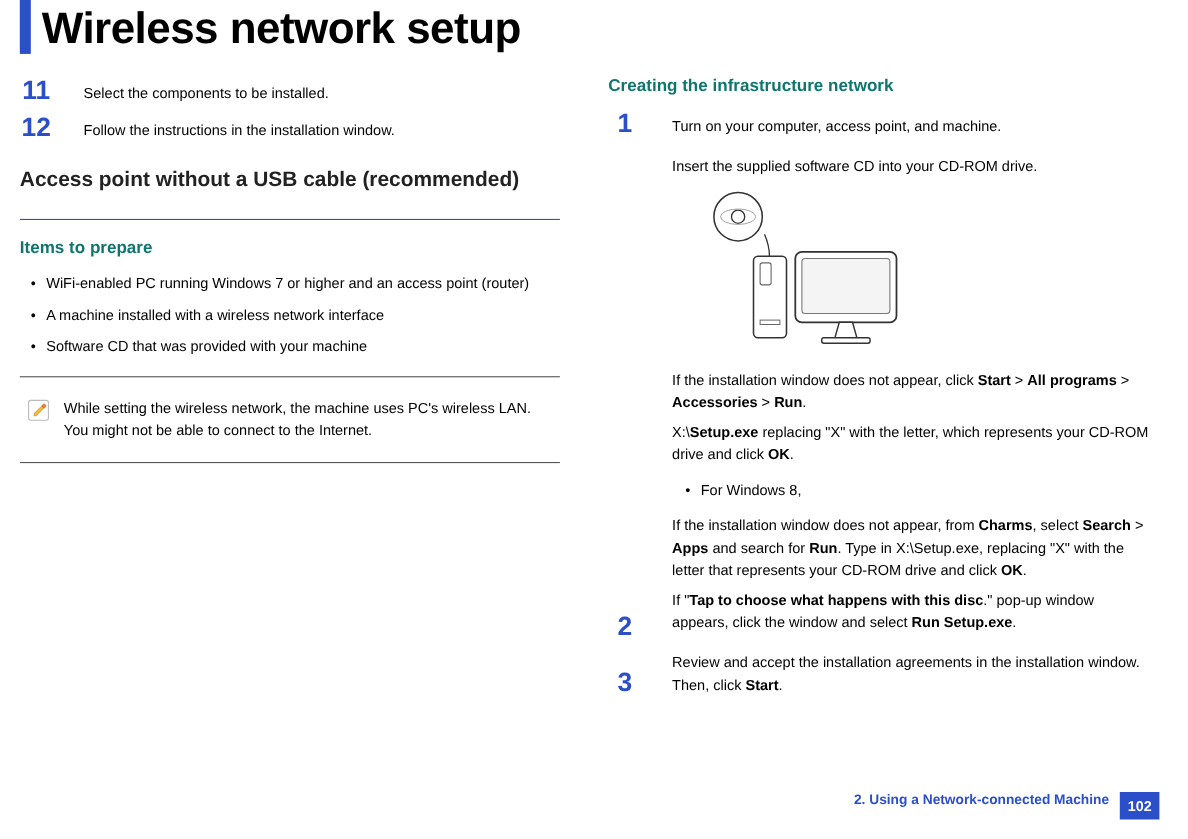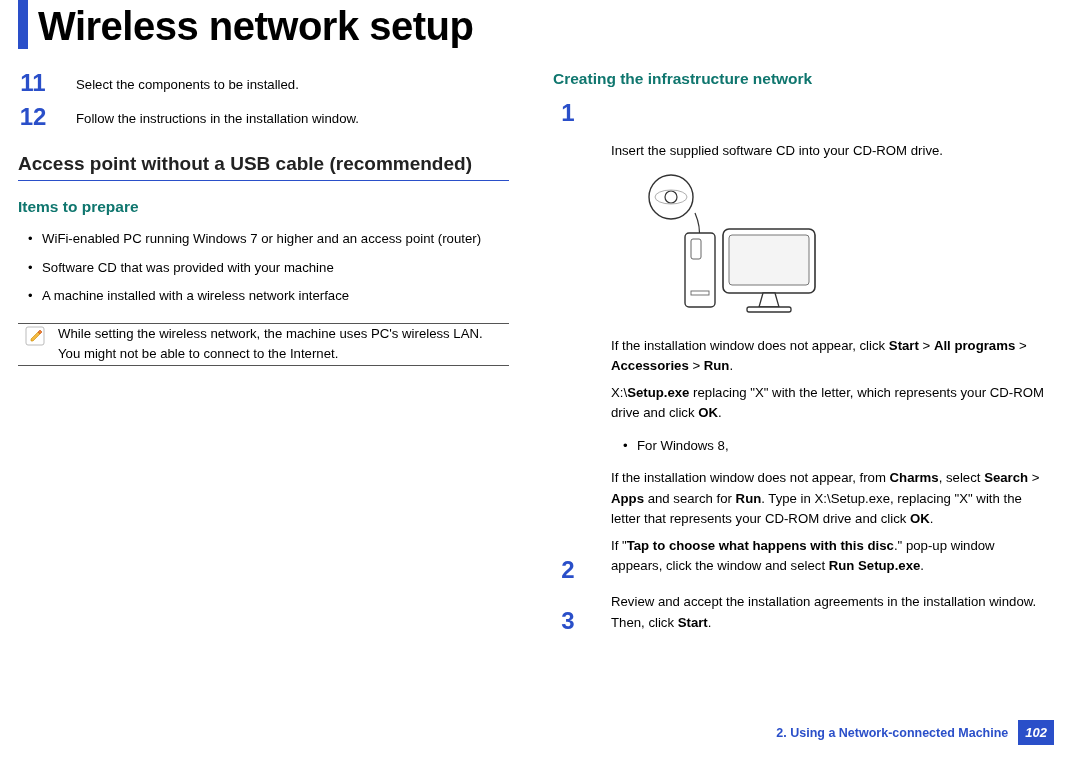--- a/index.html
+++ b/index.html
@@ -5,40 +5,40 @@
   * { box-sizing: border-box; margin: 0; padding: 0; }
   html, body { width: 1080px; height: 763px; font-family: "Segoe UI", "Myriad Pro", Arial, sans-serif; color: #000; background: #fff; }
   .page { position: relative; width: 1080px; height: 763px; padding: 0 36px 0 18px; }
   .title-wrap { display: flex; align-items: stretch; margin-bottom: 18px; }
   .title-bar { width: 10px; background: #2a4fc9; margin-right: 10px; }
   .title { font-size: 40px; font-weight: 700; letter-spacing: -0.5px; padding-top: 4px; }
   .cols { display: flex; gap: 44px; }
   .col { flex: 1 1 0; font-size: 13.2px; line-height: 1.55; }
   .step-row { display: flex; align-items: flex-end; gap: 28px; margin: 4px 0 10px 0; }
   .step-num { font-size: 24px; font-weight: 600; color: #2a4fc9; line-height: 1; min-width: 30px; text-align: center; }
-  .h2 { font-size: 19px; font-weight: 700; color: #222; border-bottom: 1.5px solid #2a4fc9; padding-bottom: 2px; margin: 20px 0 14px 0; }
+  .h2 { font-size: 19px; font-weight: 700; color: #222; border-bottom: 1.5px solid #2a4fc9; padding-bottom: 21px; margin: 20px 0 14px 0; }
   .h3 { font-size: 15.5px; font-weight: 700; color: #0f766e; margin: 14px 0 10px 0; }
   ul.bullets { list-style: none; padding-left: 10px; margin: 6px 0 14px 0; }
   ul.bullets > li { position: relative; padding-left: 14px; margin: 8px 0; }
   ul.bullets > li::before { content: "•"; position: absolute; left: 0; top: 0; font-size: 13px; }
-  .rule-box { border-top: 1px solid #555; border-bottom: 1px solid #555; padding: 0 6px; margin-top: 16px; display: flex; gap: 10px; align-items: flex-start; }
+  .rule-box { border-top: 1px solid #555; border-bottom: 1px solid #555; padding: 18px 6px; margin-top: 16px; display: flex; gap: 10px; align-items: flex-start; }
   .note-icon { width: 24px; height: 24px; flex: 0 0 24px; }
   .note-icon svg { width: 24px; height: 24px; }
   .step-body { flex: 1; }
   .step-body p { margin: 6px 0; }
   .illus { margin: 8px 0 10px 28px; }
   .illus svg { width: 190px; height: 150px; }
   .sub-bullets { list-style: none; padding-left: 12px; margin: 12px 0; }
   .sub-bullets > li { position: relative; padding-left: 14px; margin: 6px 0; }
   .sub-bullets > li::before { content: "•"; position: absolute; left: 0; top: 0; }
   .sub-indent { margin-left: 26px; margin-top: 4px; }
   b { font-weight: 700; }
-  .footer { position: absolute; bottom: 18px; right: 26px; display: flex; align-items: center; gap: 10px; margin-left: 16px; }
+  .footer { position: absolute; bottom: 18px; right: 26px; display: flex; align-items: flex-start; gap: 10px; margin-left: 16px; }
   .footer-text { font-size: 12.5px; font-weight: 700; color: #2a4fc9; }
-  .page-num { background: #2a4fc9; color: #fff; font-size: 13px; font-weight: 600; padding: 5px 7px; font-style: italic; }
+  .page-num { background: #2a4fc9; color: #fff; font-size: 13px; font-weight: 600; padding: 5px 7px; }
 </style>
 </head>
 <body>
 
 <div class="page">
 
   <div class="title-wrap">
     <div class="title-bar"></div>
     <h1 class="title">Wireless network setup</h1>
   </div>
@@ -55,22 +55,22 @@
         <div class="step-num">12</div>
         <div class="step-body">Follow the instructions in the installation window.</div>
       </div>
 
       <h2 class="h2">Access point without a USB cable (recommended)</h2>
 
       <h3 class="h3">Items to prepare</h3>
 
       <ul class="bullets">
         <li>WiFi-enabled PC running Windows 7 or higher and an access point (router)</li>
+        <li>A machine installed with a wireless network interface</li>
         <li>Software CD that was provided with your machine</li>
-        <li>A machine installed with a wireless network interface</li>
       </ul>
 
       <div class="rule-box">
         <span class="note-icon">
           <svg viewBox="0 0 24 24">
             <rect x="2" y="3" width="18" height="18" rx="2" fill="#fff" stroke="#bbb" stroke-width="1"></rect>
             <path d="M7 15 L14 8 L16 10 L9 17 L7 17 Z" fill="#f4b942" stroke="#c98a00" stroke-width="0.6"></path>
             <path d="M14 8 L16 6 L18 8 L16 10 Z" fill="#f08030" stroke="#c05010" stroke-width="0.6"></path>
           </svg>
         </span>
@@ -78,20 +78,21 @@
       </div>
 
     </div>
 
     <div class="col">
 
       <h3 class="h3" style="margin-top:0">Creating the infrastructure network</h3>
 
       <div class="step-row">
         <div class="step-num">1</div>
+        <div class="step-body">Turn on your computer, access point, and machine.</div>
       </div>
 
       <div class="step-row">
         <div class="step-num">2</div>
         <div class="step-body">
           <p>Insert the supplied software CD into your CD-ROM drive.</p>
 
           <div class="illus">
             <svg viewBox="0 0 190 150">
               <ellipse cx="32" cy="28" rx="22" ry="22" fill="none" stroke="#333" stroke-width="1.4"></ellipse>

